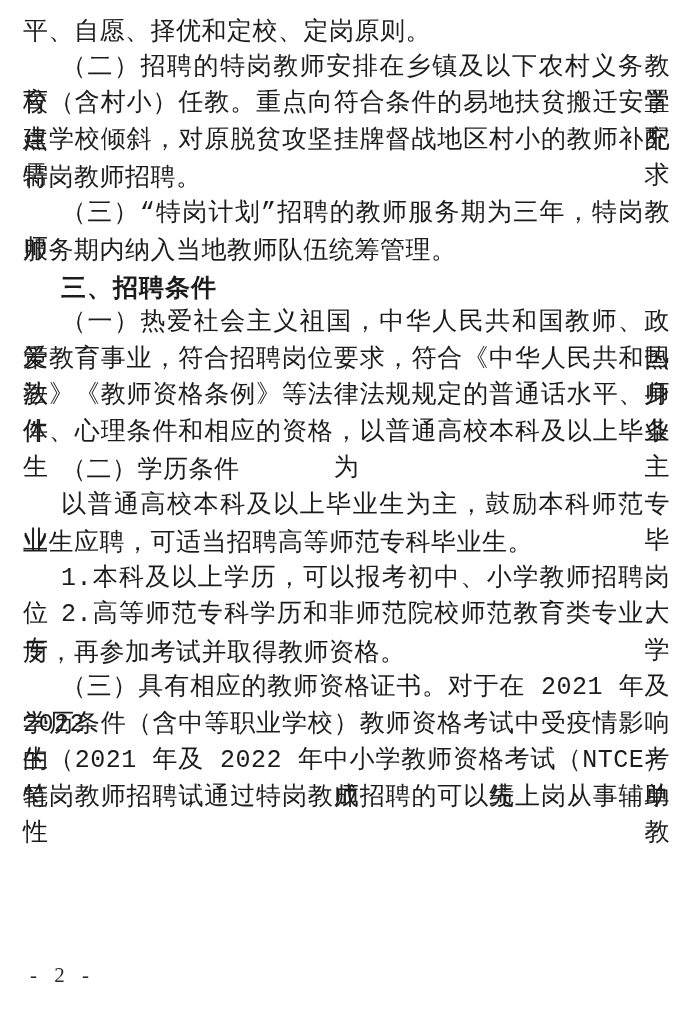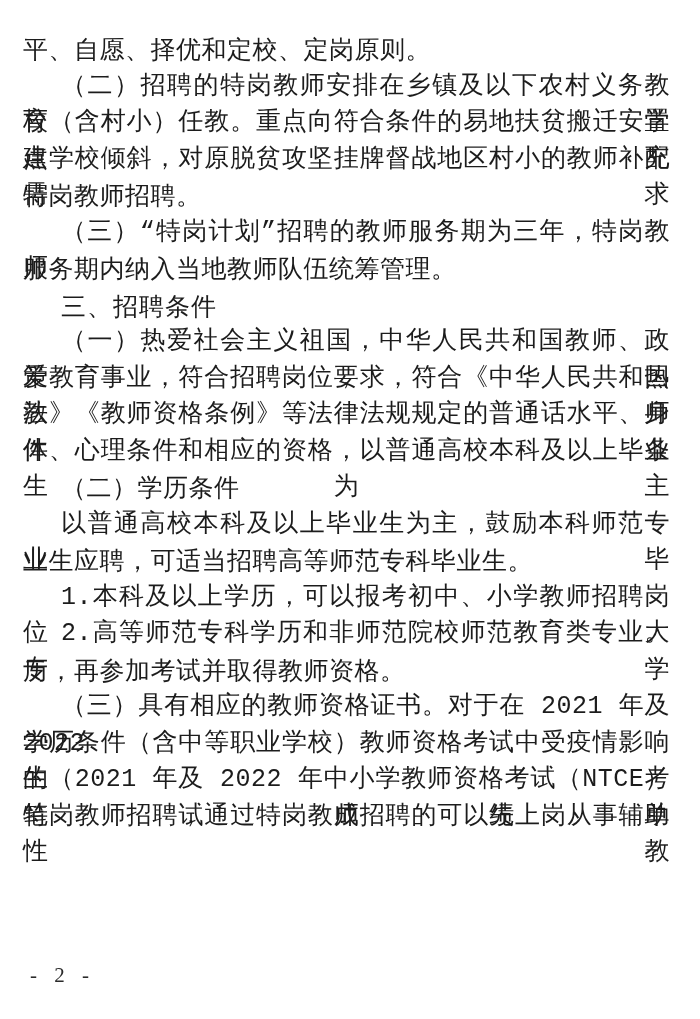--- a/index.html
+++ b/index.html
@@ -18,21 +18,21 @@
   .page {
     position: absolute;
     left: 0; top: 0;
     width: 700px;
     height: 1019px;
     background: #ffffff;
   }
   .doc-body {
     position: absolute;
     left: 23px;
-    top: 32px;
+    top: 13px;
     width: 647px;
   }
   .line {
     font-size: 25px;
     line-height: 36.5px;
     height: 36.5px;
     white-space: nowrap;
     letter-spacing: 0.5px;
   }
   
@@ -41,21 +41,21 @@
     text-align: justify;
     text-align-last: justify;
     text-justify: inter-character;
     font-family: Liberation Mono, monospace;
   }
   .indent {
     text-indent: 38px;
   }
   .heading {
     font-family: "Liberation Sans", "DejaVu Sans", sans-serif;
-    font-weight: normal;
+    font-weight: bold;
     letter-spacing: 1px;
   }
   .footer {
     position: absolute;
     left: 30px;
     top: 963px;
     font-size: 21px;
     letter-spacing: 6px;
     color: #2a2a2a;
   }

